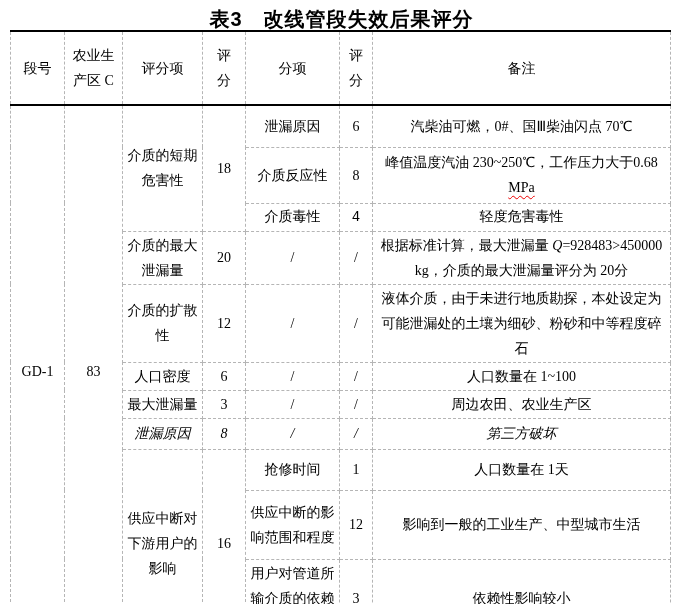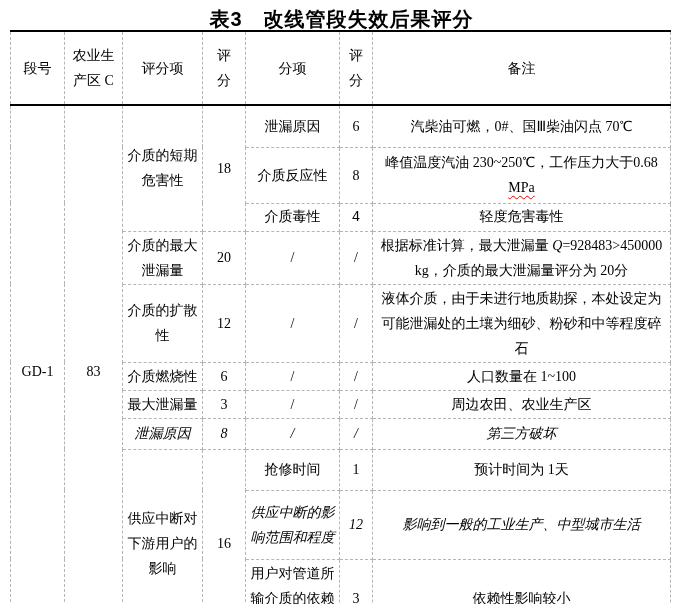--- a/index.html
+++ b/index.html
@@ -42,21 +42,21 @@
   thead tr { height: 74px; }
   tbody tr.r1  { height: 42px; }
   tbody tr.r2  { height: 56px; }
   tbody tr.r3  { height: 28px; font-family: Liberation Mono, monospace; }
   tbody tr.r4  { height: 52px; }
   tbody tr.r5  { height: 48px; }
   tbody tr.r6  { height: 25px; }
   tbody tr.r7  { height: 25px; }
   tbody tr.r8  { height: 31px; font-style: italic; }
   tbody tr.r9  { height: 41px; }
-  tbody tr.r10 { height: 69px; font-style: italic; }
+  tbody tr.r10 { height: 69px; }
   tbody tr.r11 { height: 67px; }
   .narrow span { display: inline-block; width: 1.15em; }
   .wavy {
     text-decoration: underline;
     text-decoration-style: wavy;
     text-decoration-color: #ee0000;
     text-decoration-thickness: 1px;
     text-underline-offset: 3px;
   }
   .ital { font-style: italic; }
@@ -117,21 +117,21 @@
         <td><span>根据标准计算，最大泄漏量 </span><span class="ital">Q</span><span>=928483&gt;450000 kg，介质的最大泄漏量评分为 20分</span></td>
       </tr>
       <tr class="r5">
         <td>介质的扩散性</td>
         <td>12</td>
         <td>/</td>
         <td>/</td>
         <td>液体介质，由于未进行地质勘探，本处设定为可能泄漏处的土壤为细砂、粉砂和中等程度碎石</td>
       </tr>
       <tr class="r6">
-        <td>介质燃烧性</td>
+        <td>人口密度</td>
         <td>6</td>
         <td>/</td>
         <td>/</td>
         <td>人口数量在 1~100</td>
       </tr>
       <tr class="r7">
         <td>最大泄漏量</td>
         <td>3</td>
         <td>/</td>
         <td>/</td>
@@ -142,21 +142,21 @@
         <td>8</td>
         <td>/</td>
         <td>/</td>
         <td>第三方破坏</td>
       </tr>
       <tr class="r9">
         <td rowspan="3">供应中断对下游用户的影响</td>
         <td rowspan="3">16</td>
         <td>抢修时间</td>
         <td>1</td>
-        <td>预计时间为 1天</td>
+        <td>人口数量在 1天</td>
       </tr>
       <tr class="r10">
         <td>供应中断的影响范围和程度</td>
         <td>12</td>
         <td>影响到一般的工业生产、中型城市生活</td>
       </tr>
       <tr class="r11">
         <td>用户对管道所输介质的依赖性</td>
         <td>3</td>
         <td>依赖性影响较小</td>

